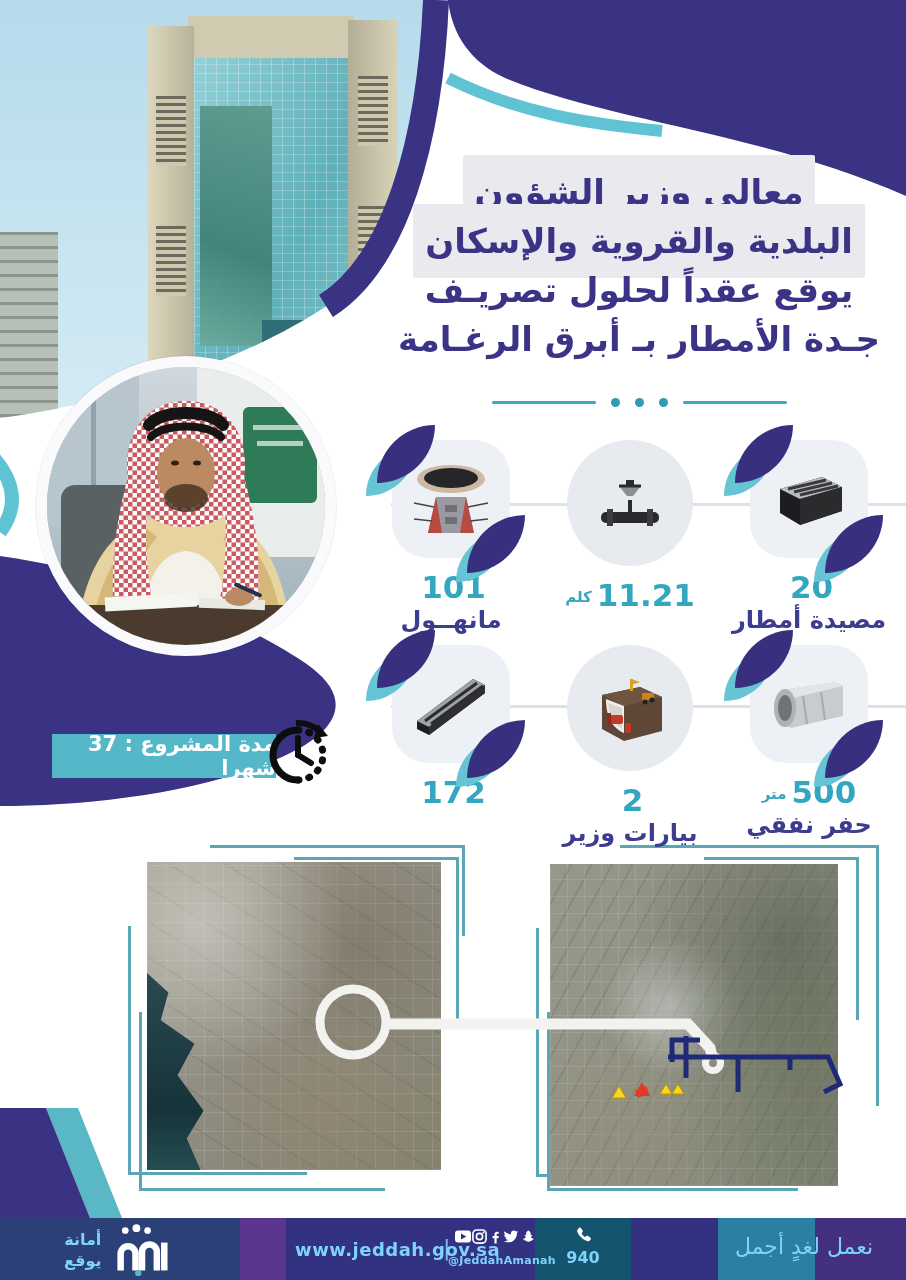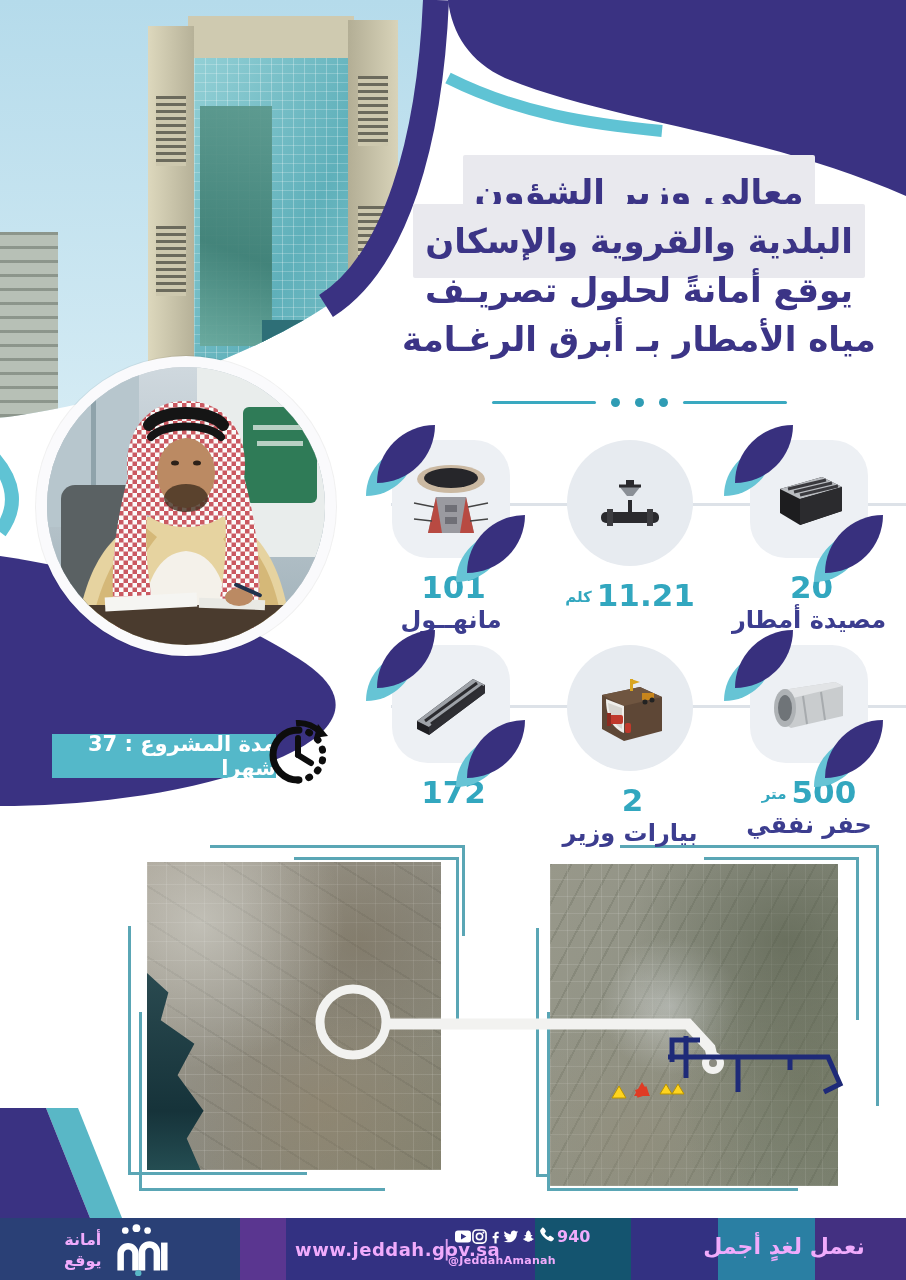--- a/index.html
+++ b/index.html
@@ -98,37 +98,37 @@
       radial-gradient(circle at 88% 70%,rgba(104,110,88,.55),transparent 40%),
       radial-gradient(circle at 42% 44%,rgba(226,229,231,.5),transparent 28%),
       radial-gradient(circle at 30% 85%,rgba(150,140,116,.4),transparent 40%),
       repeating-linear-gradient(90deg,rgba(255,255,255,.11) 0 1px,transparent 1px 17px),
       repeating-linear-gradient(0deg,rgba(255,255,255,.11) 0 1px,transparent 1px 17px),
       repeating-linear-gradient(118deg,rgba(66,72,56,.16) 0 2px,transparent 2px 18px),
       linear-gradient(115deg,#98988a,#8e9184 50%,#7d8372);}
   .connector{position:absolute;left:0;top:0;z-index:4;pointer-events:none;}
 
   
-  .footer{position:absolute;left:0;bottom:0;width:906px;height:62px;background:#333182;z-index:6;color:#f0abfc;}
+  .footer{position:absolute;left:0;bottom:0;width:906px;height:62px;background:#333182;z-index:6;color:#7dd3fc;}
   .fb{position:absolute;top:0;height:62px;}
   .fb-navy{left:0;width:240px;background:#2a4076;}
   .fb-purple1{left:240px;width:46px;background:#5a3690;}
   .fb-tealdark{left:535px;width:96px;background:#14546f;}
   .fb-teal{left:718px;width:97px;background:#2a7fa3;}
   .fb-purple2{left:815px;width:91px;background:#433081;}
   .logo{position:absolute;left:64px;top:6px;display:flex;align-items:center;gap:10px;}
   .logo-text{order:0;text-align:center;font-weight:bold;font-size:16px;line-height:21px;direction:rtl;}
   .website{position:absolute;left:295px;top:21px;font-size:18px;font-weight:bold;letter-spacing:.5px;}
   .sep{position:absolute;left:443px;top:17px;font-size:22px;opacity:.9;}
   .socials{position:absolute;left:455px;top:11px;width:80px;display:flex;justify-content:space-between;align-items:center;}
   .handle{position:absolute;left:448px;top:36px;width:94px;text-align:center;font-size:11px;letter-spacing:.3px;font-weight:bold;}
-  .phone-wrap{position:absolute;left:535px;top:7px;width:96px;display:flex;flex-direction:row;align-items:center;line-height:1.1;}
+  .phone-wrap{position:absolute;left:535px;top:7px;width:96px;display:flex;flex-direction:column;align-items:center;line-height:1.1;}
   .phone-num{font-size:16px;font-weight:bold;margin-top:2px;}
-  .slogan{position:absolute;left:686px;top:16px;width:196px;text-align:center;font-size:22px;
-    font-weight:bold;direction:rtl;}
+  .slogan{position:absolute;left:706px;top:16px;width:196px;text-align:center;font-size:22px;
+    font-weight:normal;direction:rtl;}
 </style>
 </head>
 <body>
 
 <div class="poster">
 
   <div class="photo-building">
     <div class="side-building"></div>
     <div class="tower">
       <div class="tw-crown"></div>
@@ -157,22 +157,22 @@
 
     <path d="M0,556 C100,570 235,612 312,668 C348,696 342,724 300,748 C218,792 90,806 0,806 Z" fill="#3a3282"></path>
 
     <path d="M46,1108 L78,1108 L122,1218 L90,1218 Z" fill="#59b7c6"></path>
     <path d="M0,1108 L46,1108 L90,1218 L0,1218 Z" fill="#3a3282"></path>
   </svg>
 
   <div class="title">
     <div class="t-line"><span class="t-hl">معالي وزير الشؤون</span></div>
     <div class="t-line"><span class="t-hl">البلدية والقروية والإسكان</span></div>
-    <div class="t-line">يوقع أمانةً لحلول تصريـف</div>
-    <div class="t-line">مياه الأمطار بـ أبرق الرغـامة</div>
+    <div class="t-line">يوقع عقداً لحلول تصريـف</div>
+    <div class="t-line">جـدة الأمطار بـ أبرق الرغـامة</div>
   </div>
   <div class="divider">
     <div class="dline"></div>
       <div class="dot"></div>
       <div class="dot"></div>
       <div class="dot"></div>
       <div class="dline"></div>
   </div>
 
   <div class="circle-photo">

